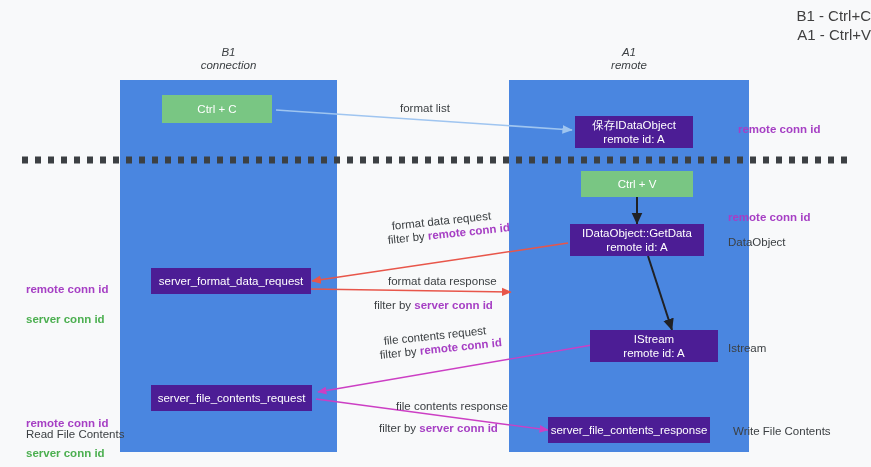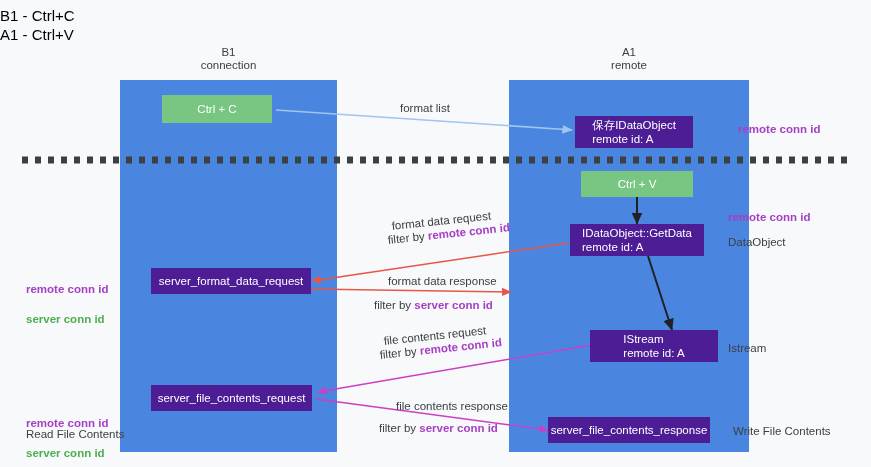--- a/index.html
+++ b/index.html
@@ -9,36 +9,36 @@
     font-family:"Liberation Sans","DejaVu Sans",sans-serif;
     position:relative;
     overflow:hidden;
     color:#3c4043;
   }
   #stage{position:absolute;left:0;top:0;width:871px;height:467px;}
 
   
   .page-title{
     position:absolute;left:0;top:6px;width:871px;
-    text-align:left;font-size:15px;line-height:19px;color:#000000;
+    text-align:right;font-size:15px;line-height:19px;color:#404040;
     white-space:pre-line;
   }
   .col-head{
     position:absolute;text-align:center;font-size:11.5px;line-height:13px;
-    color:#3c4043;white-space:pre-line;
+    color:#3c4043;white-space:pre-line;font-style:italic;
   }
 
   
   .lane{position:absolute;background:#4a86e0;}
 
   
   .node{
     position:absolute;box-sizing:border-box;
     display:flex;align-items:center;justify-content:center;
-    text-align:left;color:#ffffff;font-size:11.5px;line-height:14px;
+    text-align:center;color:#ffffff;font-size:11.5px;line-height:14px;
     white-space:pre-line;padding:2px 4px;
   }
   .node.green{background:#79c683;}
   .node.orange{background:#4c1d95;}
 
   
   .ann{position:absolute;font-size:11.5px;line-height:15px;white-space:pre-line;}
   .ann.purple{color:#a63fc4;font-weight:bold;}
   .ann.dark{color:#3c4043;text-align:center;}
   .ann.stack .p{color:#a63fc4;font-weight:bold;}

